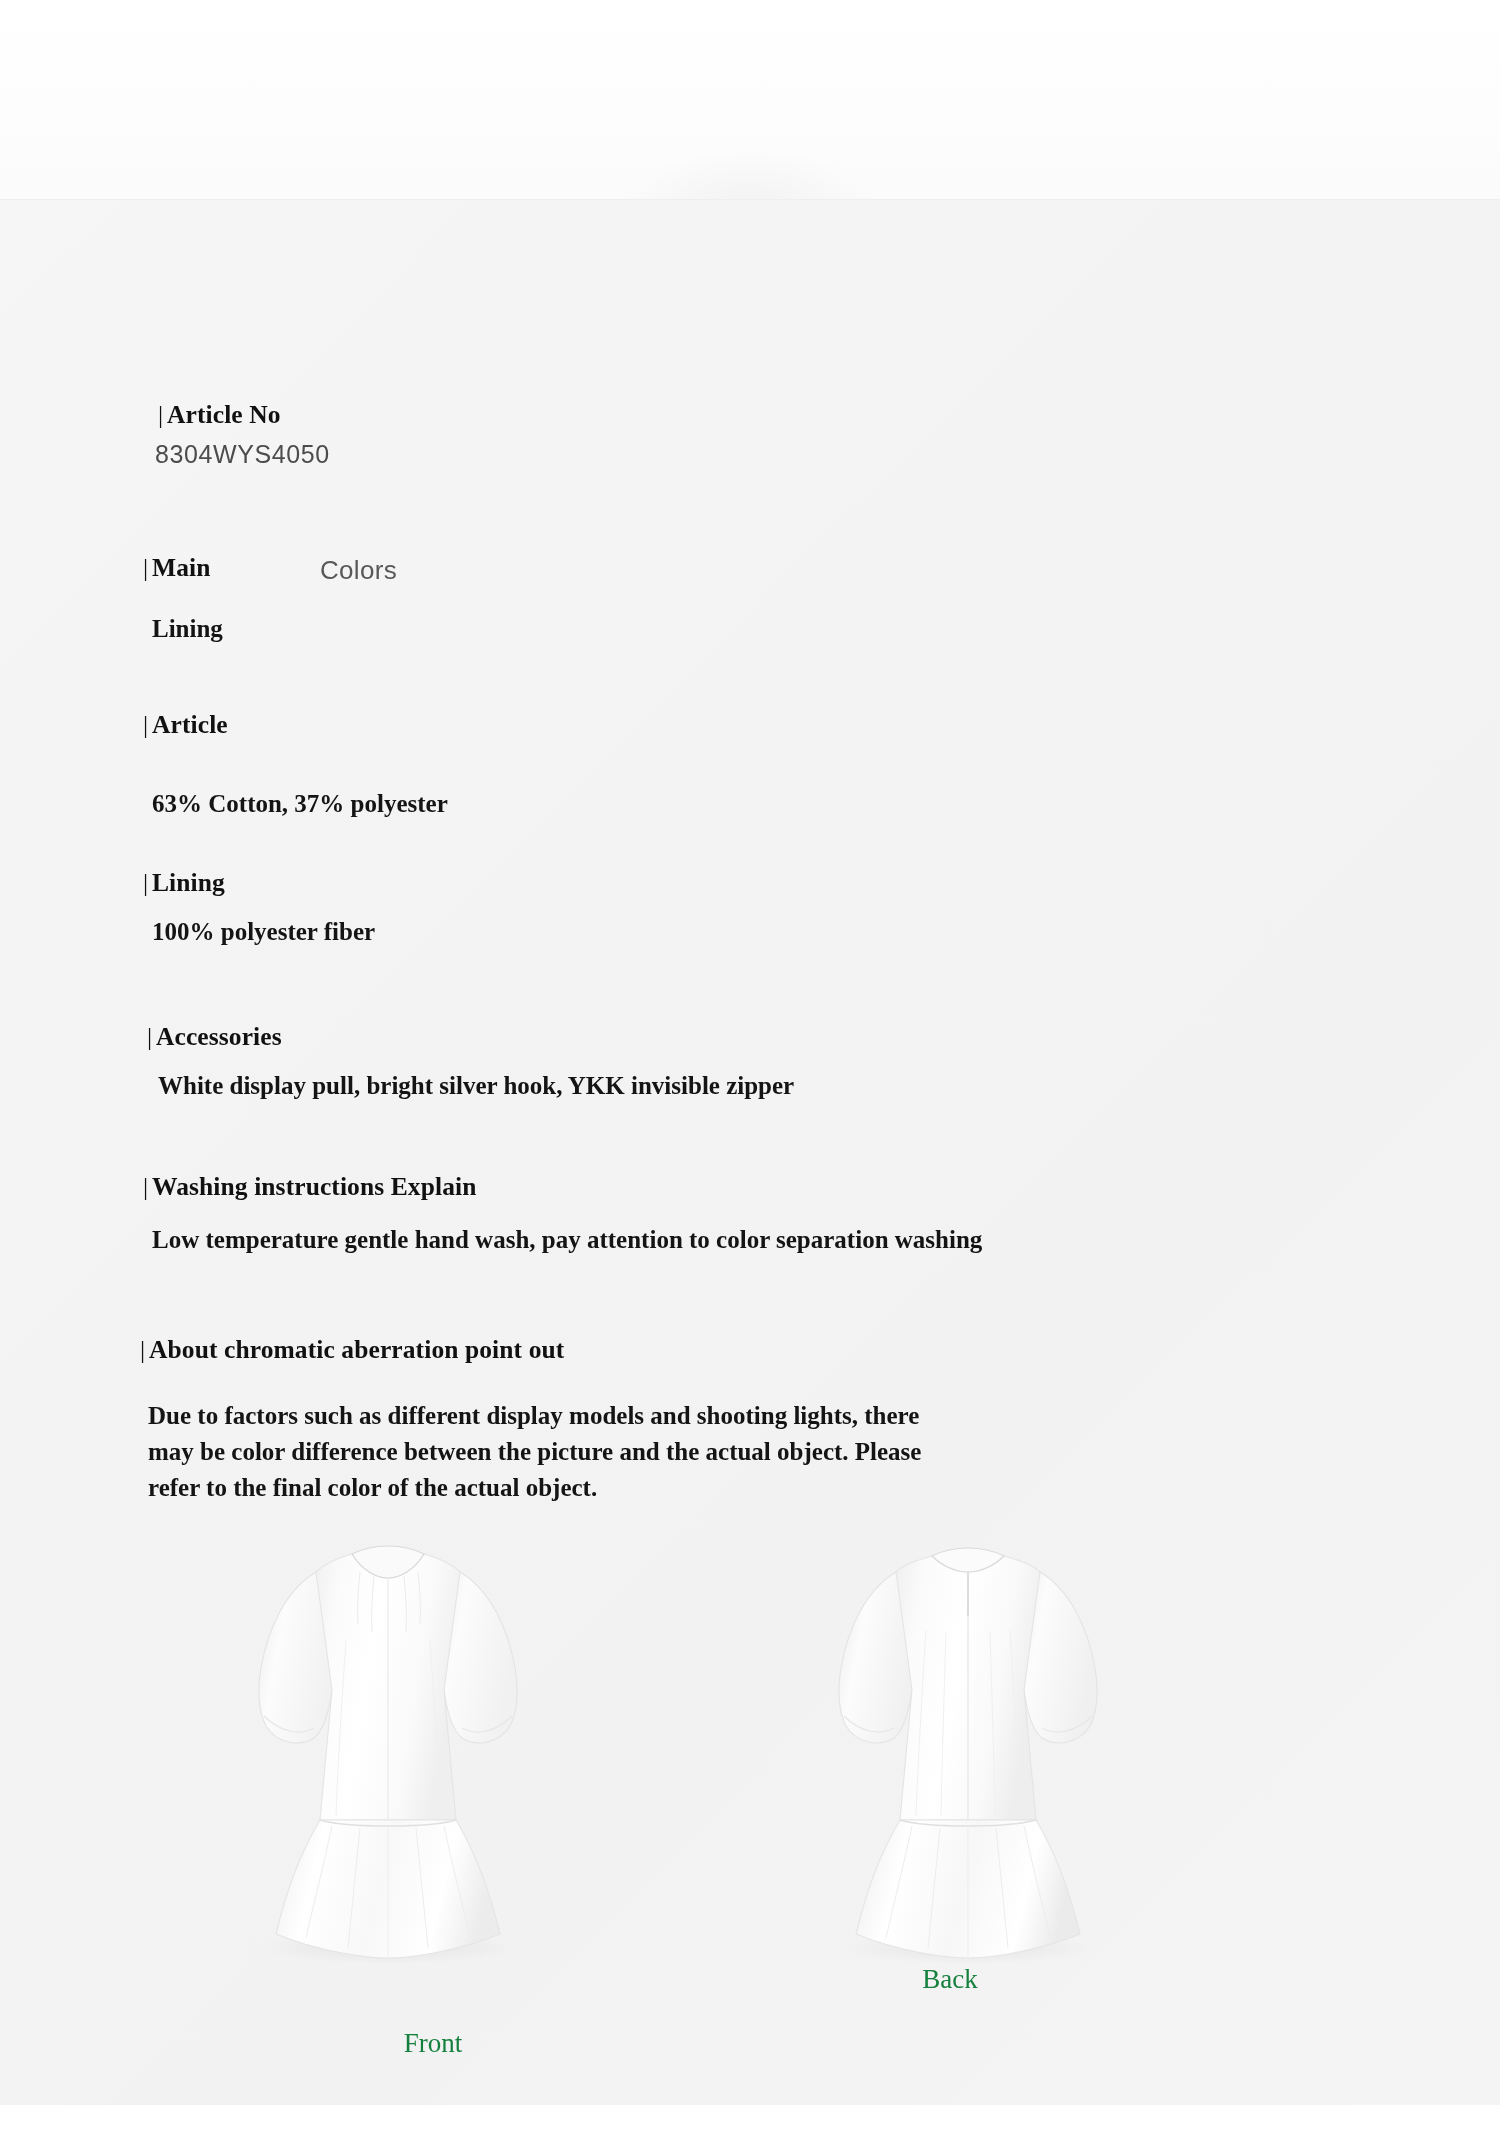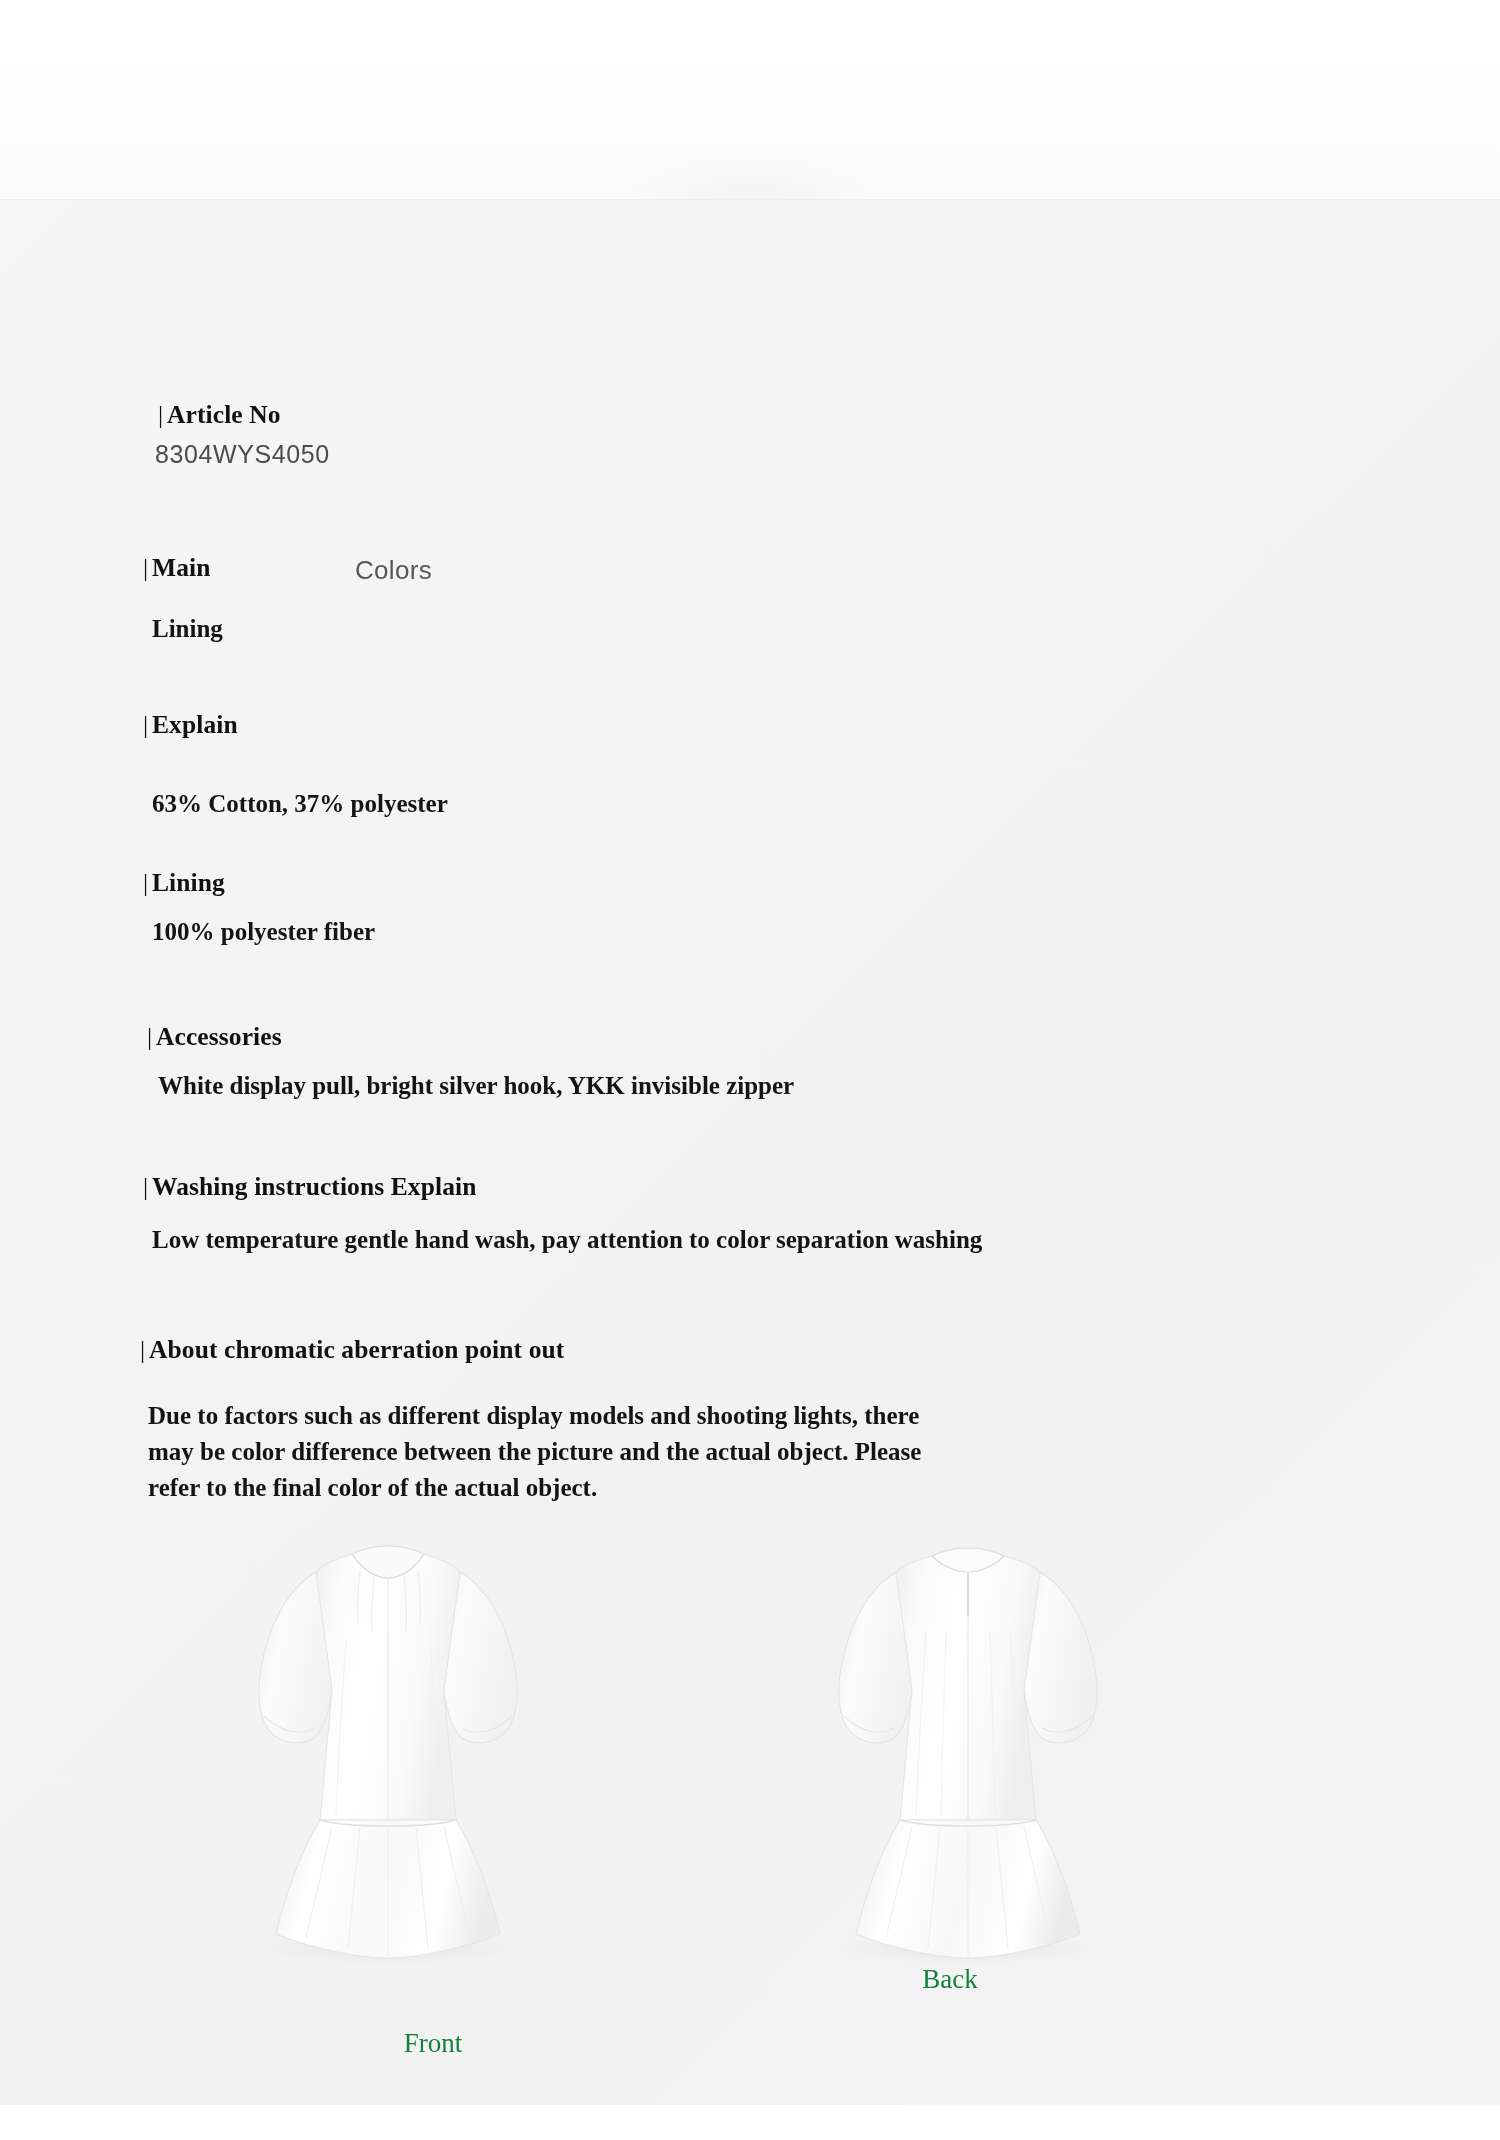--- a/index.html
+++ b/index.html
@@ -64,21 +64,21 @@
   }
 
   .mono-gray {
     font-family:"Liberation Sans", sans-serif;
     font-weight:300; font-size:25px; color:#4c4c4c;
     letter-spacing:.6px; white-space:nowrap;
   }
   .colors-label {
     font-family:"Liberation Sans", sans-serif;
     font-weight:300; font-size:26px; color:#585858;
-    letter-spacing:.3px; white-space:nowrap;margin-left:35px;
+    letter-spacing:.3px; white-space:nowrap;
   }
 
   .para {
     font-family:"Liberation Serif", serif;
     font-size:25px; font-weight:bold; color:#141414;
     line-height:36px; width:810px;
   }
 
   
   .garment-wrap { position:absolute; }
@@ -108,21 +108,21 @@
     </div>
     <div class="block mono-gray" style="left:155px; top:440px;">8304WYS4050</div>
 
     <div class="block" style="left:143px; top:553px;">
       <div class="heading"><span class="bar">|</span><span>Main</span></div>
     </div>
     <div class="block colors-label" style="left:320px; top:555px;">Colors</div>
     <div class="block value" style="left:152px; top:615px;">Lining</div>
 
     <div class="block" style="left:143px; top:710px;">
-      <div class="heading"><span class="bar">|</span><span>Explain</span></div>
+      <div class="heading"><span class="bar">|</span><span>Article</span></div>
     </div>
     <div class="block value" style="left:152px; top:790px;">63% Cotton, 37% polyester</div>
 
     <div class="block" style="left:143px; top:868px;">
       <div class="heading"><span class="bar">|</span><span>Lining</span></div>
     </div>
     <div class="block value" style="left:152px; top:918px;">100% polyester fiber</div>
 
     <div class="block" style="left:147px; top:1022px;">
       <div class="heading"><span class="bar">|</span><span>Accessories</span></div>

